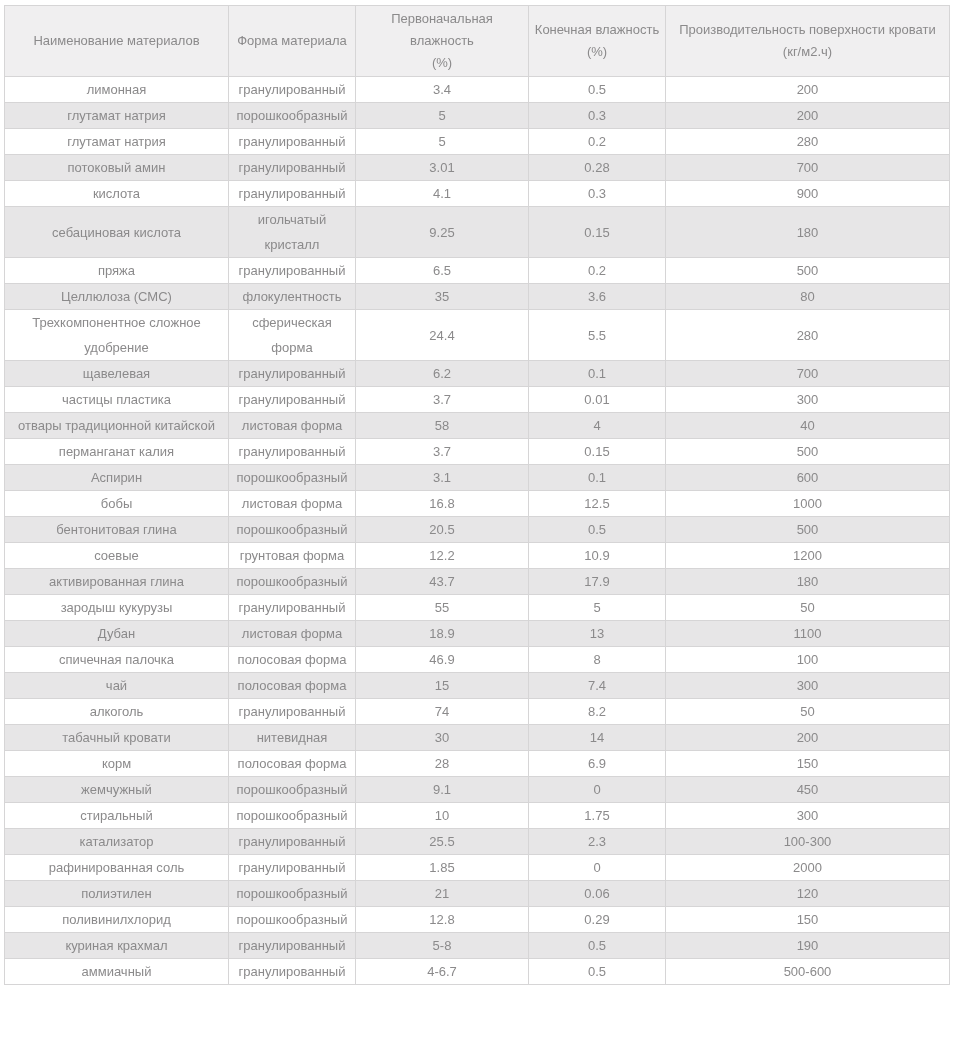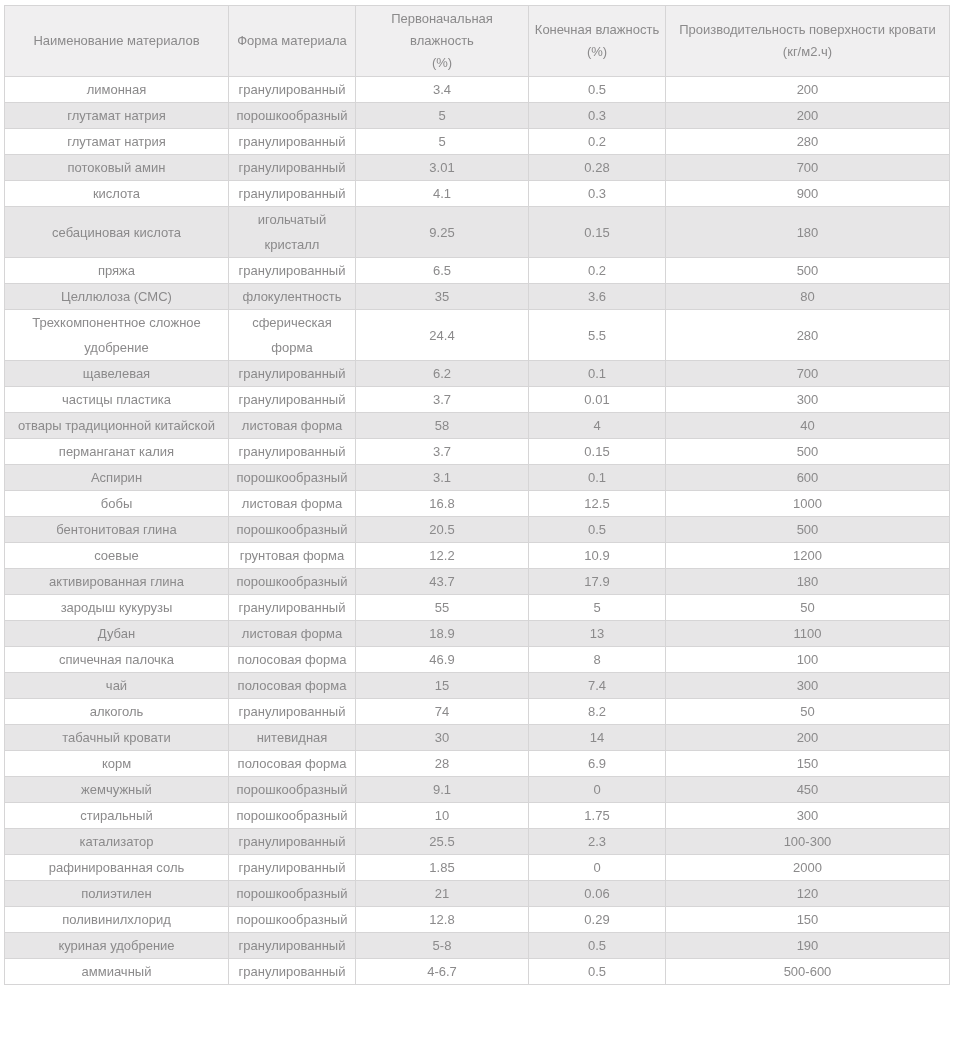--- a/index.html
+++ b/index.html
@@ -287,21 +287,21 @@
           <td>120</td>
         </tr>
         <tr>
           <td>поливинилхлорид</td>
           <td>порошкообразный</td>
           <td>12.8</td>
           <td>0.29</td>
           <td>150</td>
         </tr>
         <tr>
-          <td>куриная удобрение</td>
+          <td>куриная крахмал</td>
           <td>гранулированный</td>
           <td>5-8</td>
           <td>0.5</td>
           <td>190</td>
         </tr>
         <tr>
           <td>аммиачный</td>
           <td>гранулированный</td>
           <td>4-6.7</td>
           <td>0.5</td>

